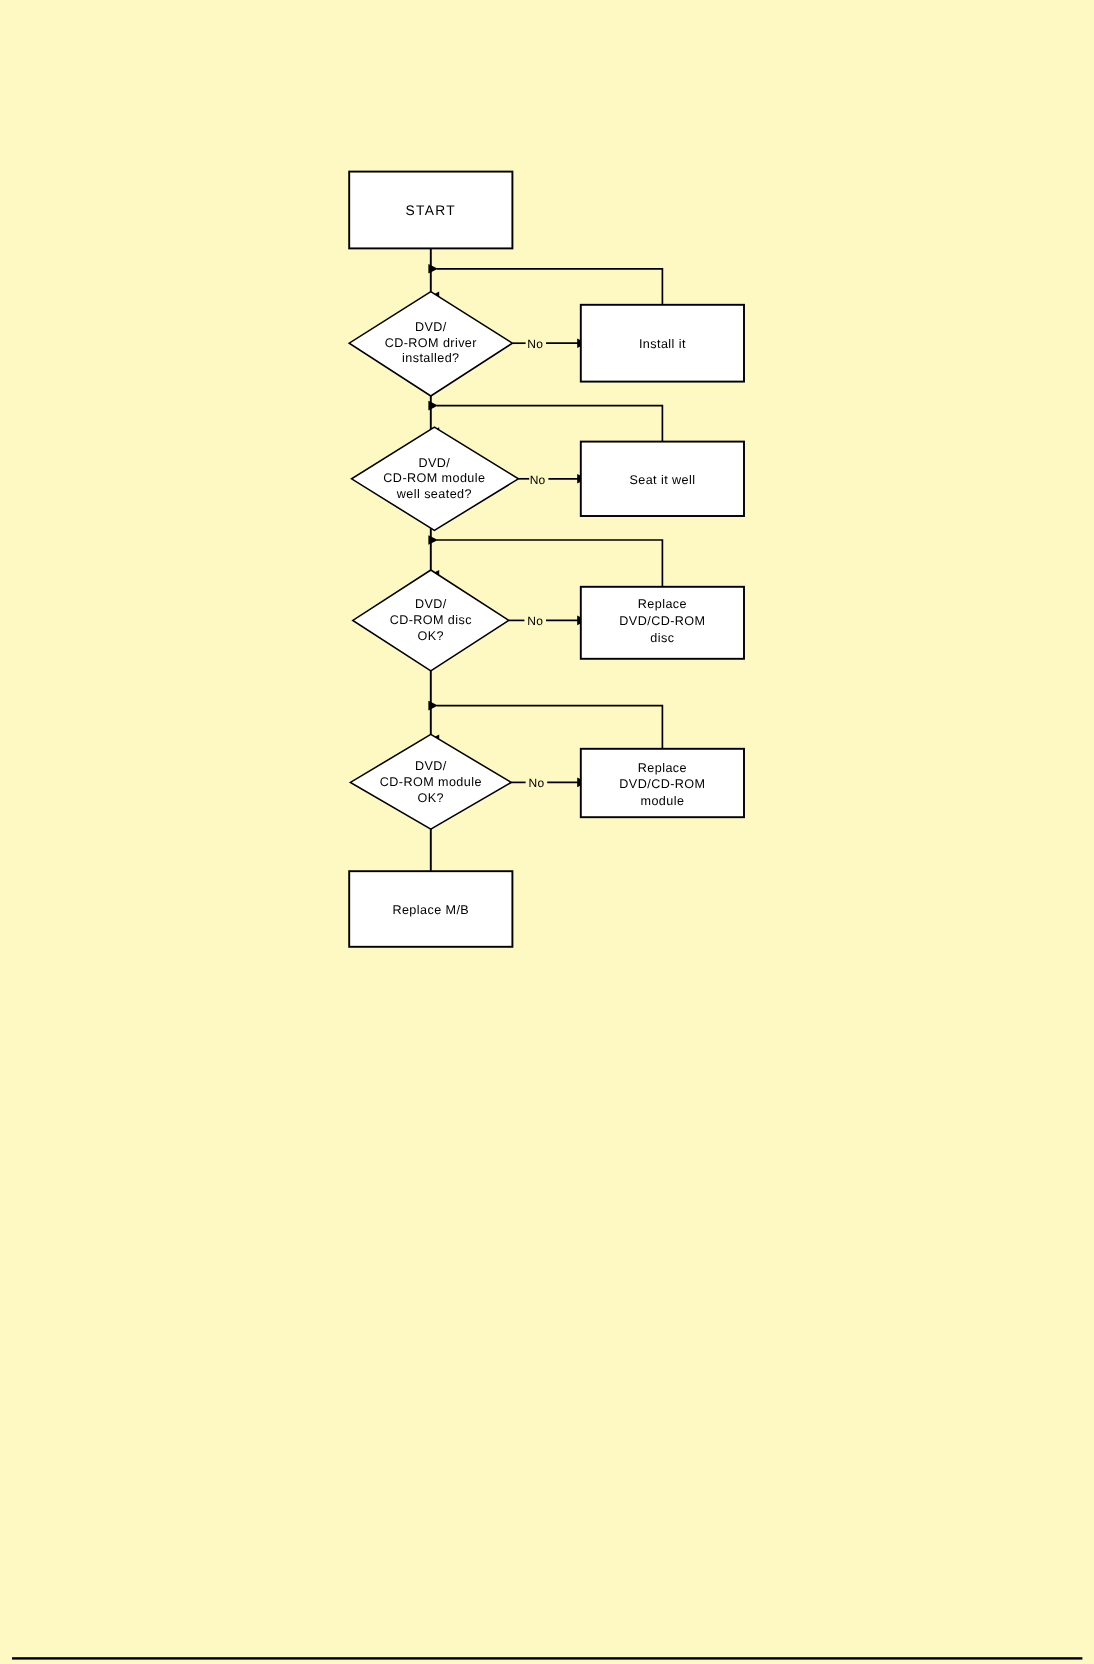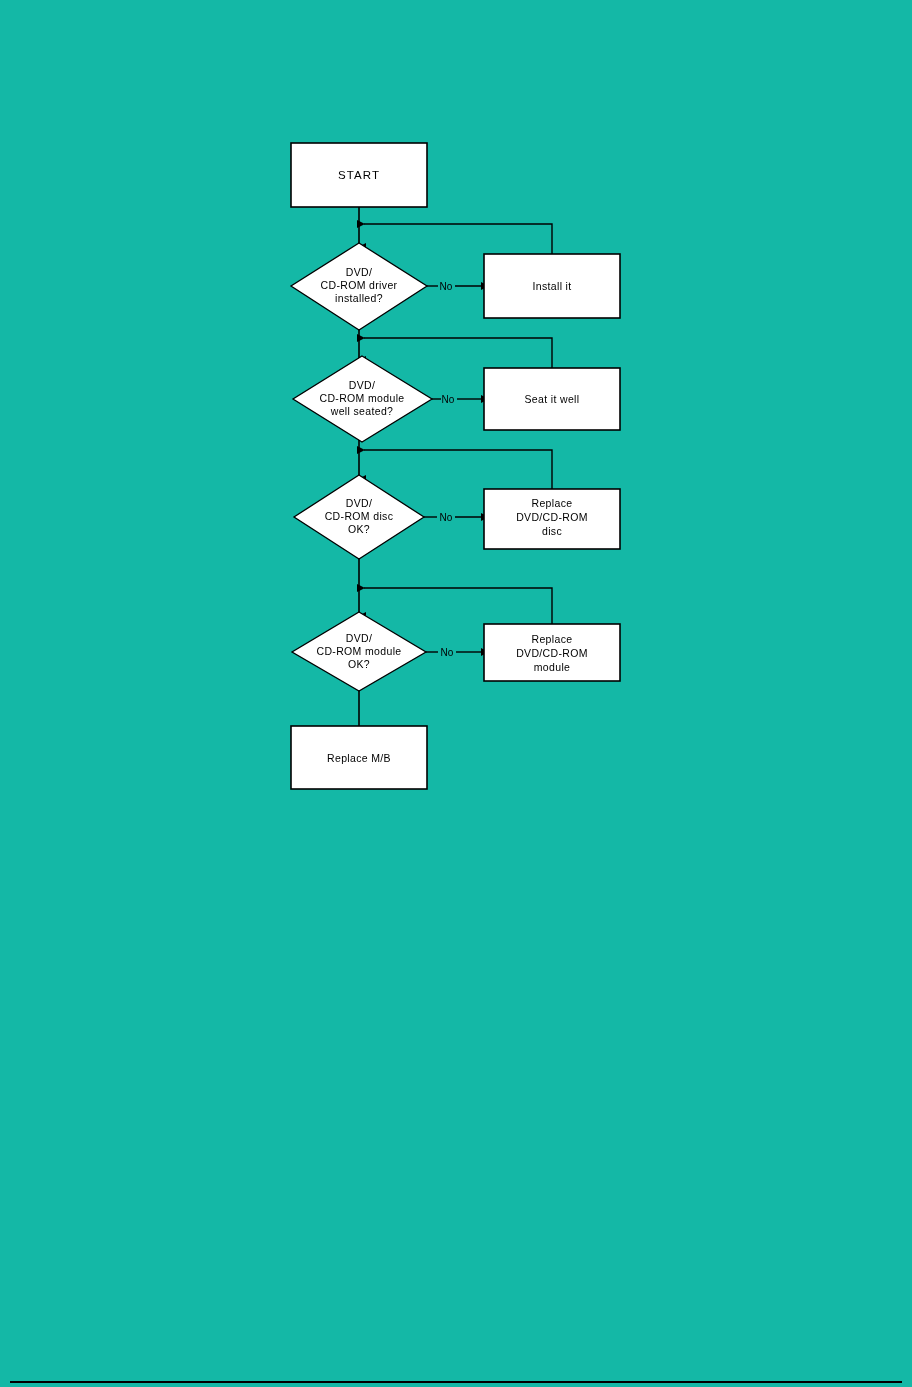--- a/index.html
+++ b/index.html
@@ -12,21 +12,21 @@
     height: 1387px;
     position: relative;
     font-family: "Liberation Sans", sans-serif;
     overflow: hidden;
   }
   #page {
     position: absolute;
     left: 0; top: 0;
     width: 912px;
     height: 1387px;
-    background: #14b8a6;
+    background: #fef9c3;
   }
   #flow-svg {
     position: absolute;
     left: 0;
     top: 0;
     width: 912px;
     height: 1387px;
   }
   .node-text {
     font-family: "Liberation Sans", sans-serif;

